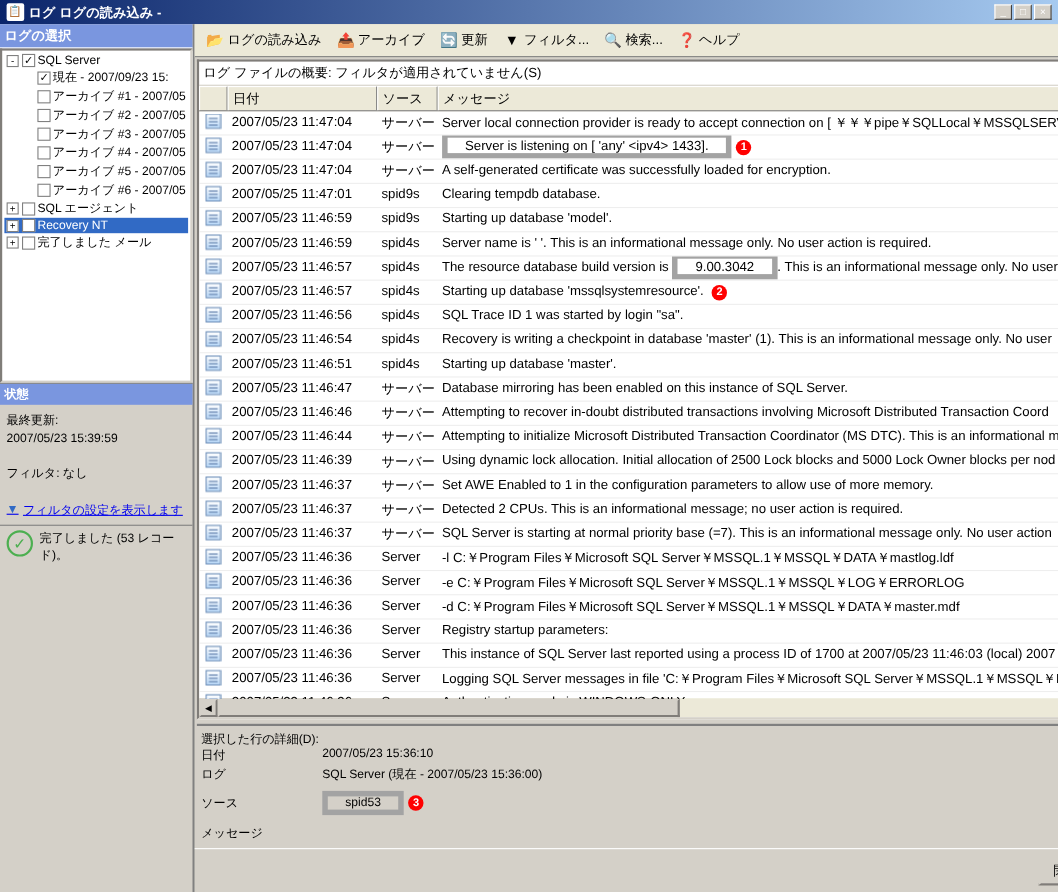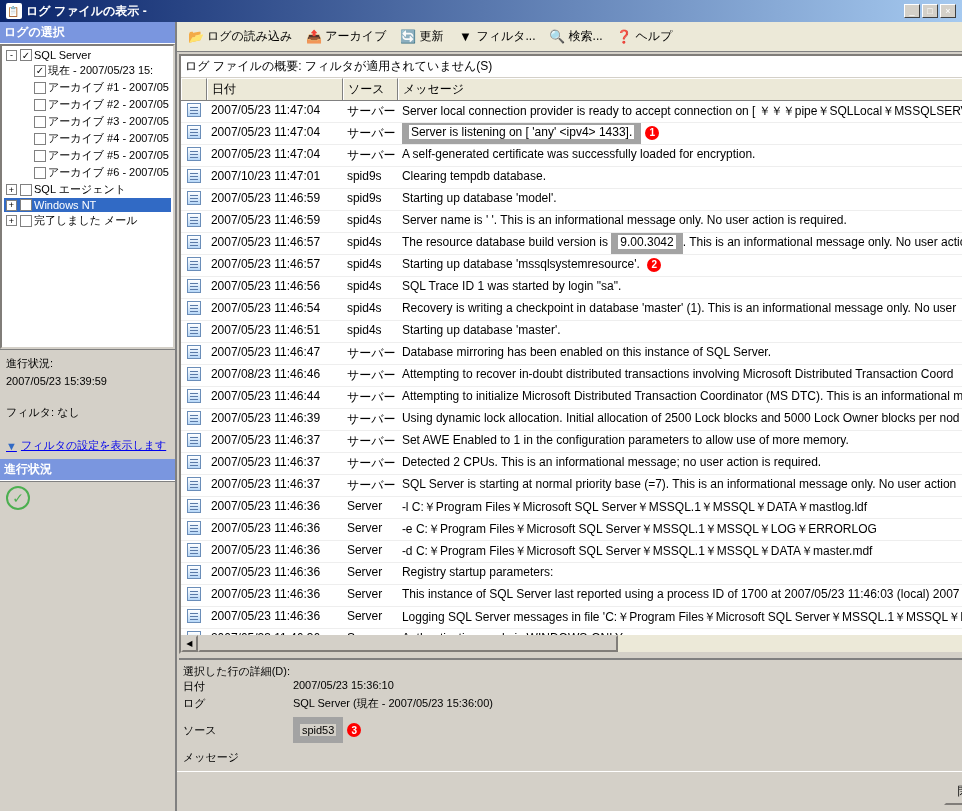--- a/index.html
+++ b/index.html
@@ -35,37 +35,37 @@
 .grid-hdr > div { border-right:1px solid #808080; padding:2px 4px; border-top:1px solid #fff; border-left:1px solid #fff; }
 .col-icon { width:26px; }
 .col-date { width:136px; }
 .col-src { width:55px; }
 .col-msg { flex:1; }
 .grid-row { display:flex; border-bottom:1px solid #eee; cursor:pointer; }
 .grid-row > div { padding:2px 4px; white-space:nowrap; overflow:hidden; }
 .row-icon { width:26px; text-align:center; }
 .row-icon .fi { display:inline-block; width:14px; height:14px; background:linear-gradient(#fff,#b8d8f8); border:1px solid #6a8db8; position:relative; }
 .row-icon .fi::before { content:""; position:absolute; top:3px; left:2px; right:2px; height:1px; background:#5a7aa8; box-shadow:0 3px 0 #5a7aa8, 0 6px 0 #5a7aa8; }
-.hl { border:7px solid #a3a3a3; padding:0 2px; }
+.hl { border:5px solid #a3a3a3; padding:0 16px; }
 .anno { display:inline-flex; width:14px; height:14px; border-radius:50%; background:red; color:white; font-size:10px; align-items:center; justify-content:center; margin-left:4px; font-weight:bold; }
 .details { border-top:2px solid #808080; margin:2px; padding:4px; background:#d4d0c8; font-size:11px; position:relative; }
 .det-grid { display:grid; grid-template-columns: 110px 1fr; row-gap:2px; }
 .footer { padding:6px; display:flex; justify-content:flex-end; border-top:1px solid #fff; }
 .close-btn { padding:3px 12px; border:2px outset #d4d0c8; background:#d4d0c8; cursor:pointer; font-size:12px; }
 .scrollbar-h { position:absolute; left:0; right:17px; bottom:0; height:17px; background:#ece9d8; }
 .sbh-btn { width:17px; height:17px; border:2px outset #d4d0c8; background:#d4d0c8; display:inline-flex; align-items:center; justify-content:center; font-size:8px; cursor:pointer; }
 .sbh-thumb { position:absolute; left:17px; top:0; bottom:0; width:420px; border:2px outset #d4d0c8; background:#d4d0c8; cursor:pointer; }
 </style>
 </head>
 <body>
 
 <div class="titlebar">
   <span class="titlebar-text">
       <span class="title-icon">📋</span>
-      <span>ログ ファイルの表示 - </span>
+      <span>ログ ログの読み込み - </span>
     </span>
   <div class="winbtns">
     <div class="winbtn">_</div>
     <div class="winbtn">□</div>
     <div class="winbtn">×</div>
   </div>
 </div>
 
 <div class="main">
   <div class="left">
@@ -73,21 +73,21 @@
     <div class="tree" id="tree">
         <div class="tree-row">
           <span class="expander">-</span>
           <span class="cb">✓</span>
           <span>SQL Server</span>
         </div>
         <div class="tree-row">
           <span class="tree-indent"></span>
           <span class="tree-indent"></span>
           <span class="cb">✓</span>
-          <span>現在 - 2007/05/23 15:</span>
+          <span>現在 - 2007/09/23 15:</span>
         </div>
         <div class="tree-row">
           <span class="tree-indent"></span>
           <span class="tree-indent"></span>
           <span class="cb"></span>
           <span>アーカイブ #1 - 2007/05</span>
         </div>
         <div class="tree-row">
           <span class="tree-indent"></span>
           <span class="tree-indent"></span>
@@ -119,41 +119,42 @@
           <span>アーカイブ #6 - 2007/05</span>
         </div>
         <div class="tree-row">
           <span class="expander">+</span>
           <span class="cb"></span>
           <span>SQL エージェント</span>
         </div>
         <div class="tree-row sel">
           <span class="expander">+</span>
           <span class="cb"></span>
-          <span>Windows NT</span>
+          <span>Recovery NT</span>
         </div>
         <div class="tree-row">
           <span class="expander">+</span>
           <span class="cb"></span>
           <span>完了しました メール</span>
         </div>
       </div>
     <div class="status-box">
-      <div>進行状況:</div>
+      <div class="hdr">状態</div>
+      <div>最終更新:</div>
       <div style="margin-top:4px">2007/05/23 15:39:59</div>
       <div style="margin-top:18px">フィルタ: なし</div>
       <div class="filter-link">
         <span class="filter-icon">▼</span>
         <span>フィルタの設定を表示します</span>
       </div>
     </div>
     <div>
-      <div class="panel-hdr">進行状況</div>
       <div class="progress-box">
         <span class="check-circle">✓</span>
+        <span>完了しました (53 レコード)。</span>
       </div>
     </div>
     <div style="flex:1"></div>
   </div>
 
   <div class="right">
     <div class="toolbar">
       <div class="tbtn">
           <span class="tb-icon">📂</span>
           <span>ログの読み込み</span>
@@ -203,21 +204,21 @@
               <div class="col-msg"><span class="hl">Server is listening on [ 'any' &lt;ipv4&gt; 1433].</span><span class="anno">1</span></div>
             </div>
             <div class="grid-row">
               <div class="row-icon col-icon"><span class="fi"></span></div>
               <div class="col-date">2007/05/23 11:47:04</div>
               <div class="col-src">サーバー</div>
               <div class="col-msg">A self-generated certificate was successfully loaded for encryption.</div>
             </div>
             <div class="grid-row">
               <div class="row-icon col-icon"><span class="fi"></span></div>
-              <div class="col-date">2007/10/23 11:47:01</div>
+              <div class="col-date">2007/05/25 11:47:01</div>
               <div class="col-src">spid9s</div>
               <div class="col-msg">Clearing tempdb database.</div>
             </div>
             <div class="grid-row">
               <div class="row-icon col-icon"><span class="fi"></span></div>
               <div class="col-date">2007/05/23 11:46:59</div>
               <div class="col-src">spid9s</div>
               <div class="col-msg">Starting up database 'model'.</div>
             </div>
             <div class="grid-row">
@@ -257,21 +258,21 @@
               <div class="col-msg">Starting up database 'master'.</div>
             </div>
             <div class="grid-row">
               <div class="row-icon col-icon"><span class="fi"></span></div>
               <div class="col-date">2007/05/23 11:46:47</div>
               <div class="col-src">サーバー</div>
               <div class="col-msg">Database mirroring has been enabled on this instance of SQL Server.</div>
             </div>
             <div class="grid-row">
               <div class="row-icon col-icon"><span class="fi"></span></div>
-              <div class="col-date">2007/08/23 11:46:46</div>
+              <div class="col-date">2007/05/23 11:46:46</div>
               <div class="col-src">サーバー</div>
               <div class="col-msg">Attempting to recover in-doubt distributed transactions involving Microsoft Distributed Transaction Coord</div>
             </div>
             <div class="grid-row">
               <div class="row-icon col-icon"><span class="fi"></span></div>
               <div class="col-date">2007/05/23 11:46:44</div>
               <div class="col-src">サーバー</div>
               <div class="col-msg">Attempting to initialize Microsoft Distributed Transaction Coordinator (MS DTC). This is an informational m</div>
             </div>
             <div class="grid-row">

